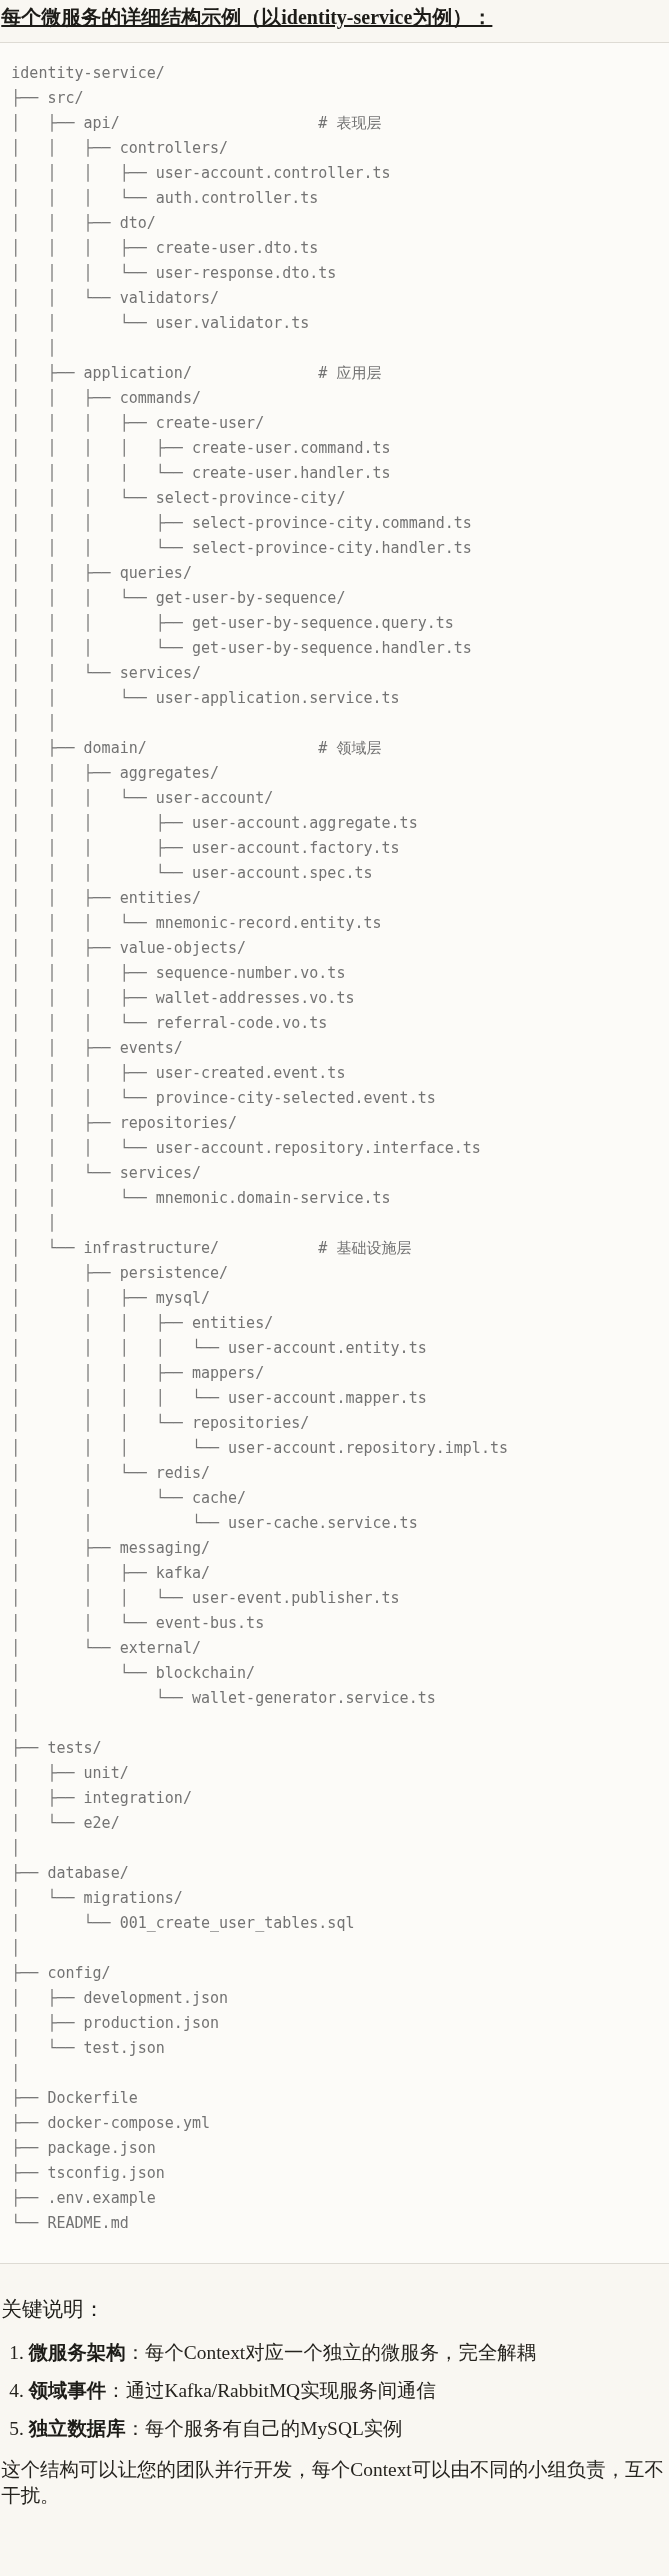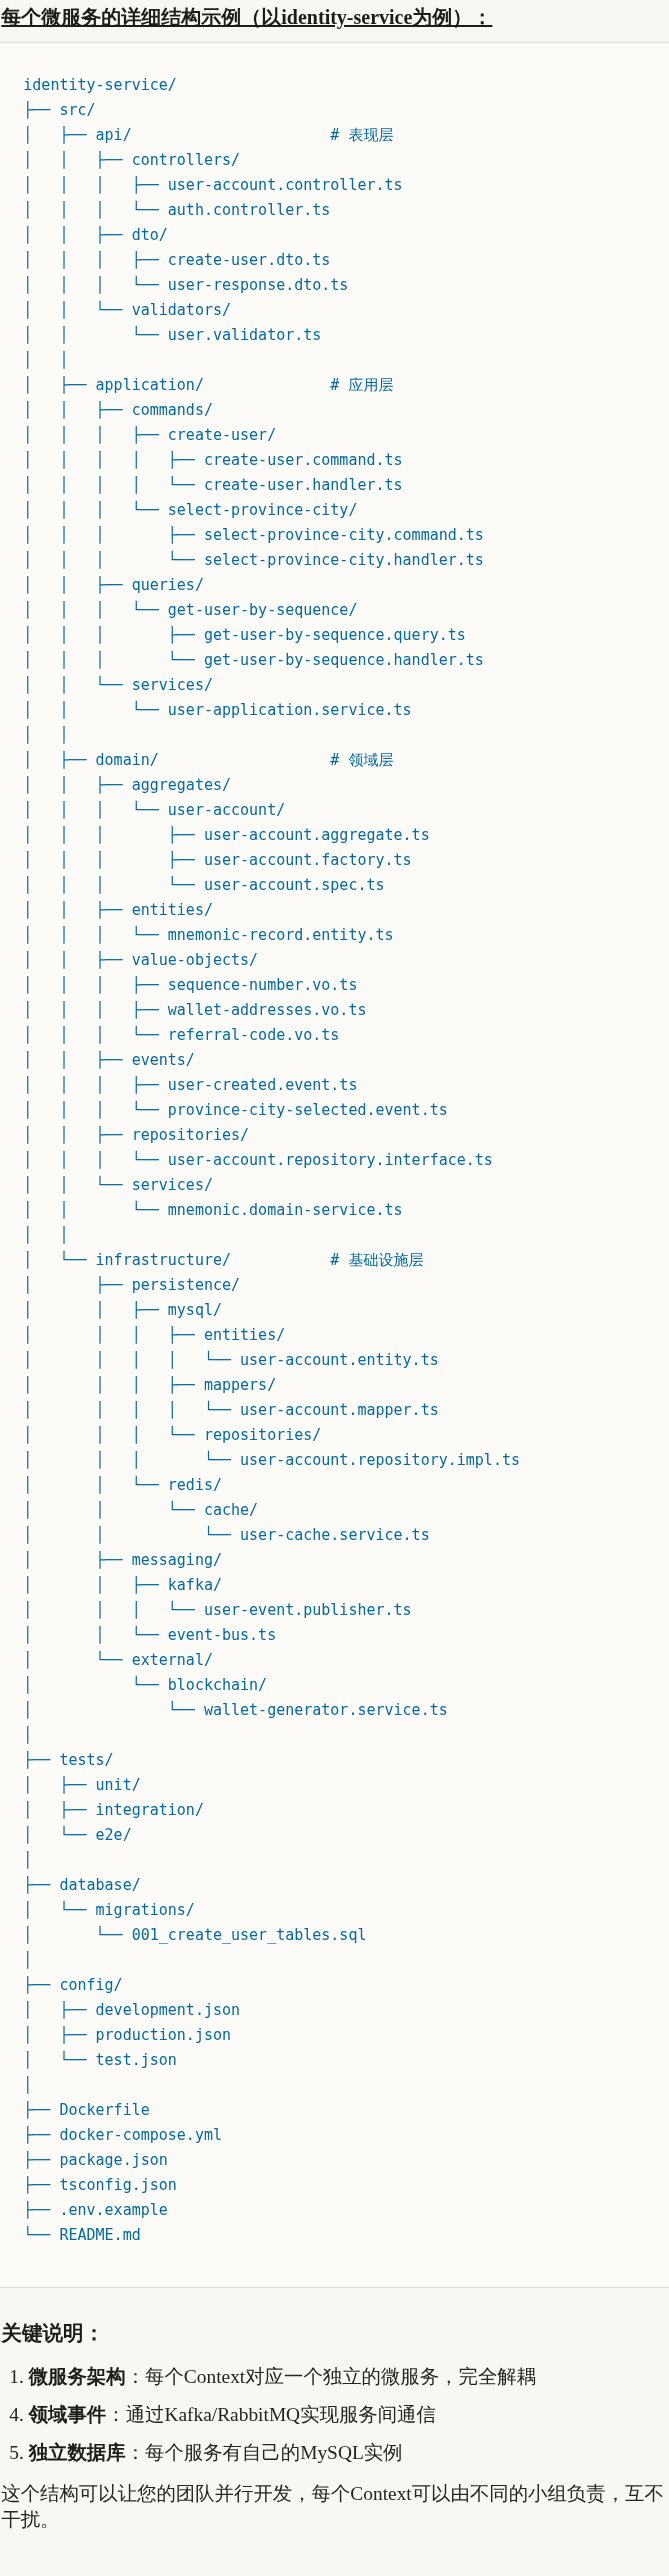--- a/index.html
+++ b/index.html
@@ -22,35 +22,35 @@
     color: #1D1C18;
     text-decoration: underline;
   }
   .code-block {
     margin-top: 12.5px;
     background: #FCFBF8;
     border-top: 1.3px solid #DEDBD4;
     border-bottom: 1.3px solid #DEDBD4;
   }
   .code-block pre {
-    margin: 12px;
+    margin: 0;
     padding: 17.5px 11.3px 27.5px 11.3px;
     font-family: "DejaVu Sans Mono", monospace;
     font-size: 15px;
     line-height: 25px;
-    color: #0369a1;
+    color: #737373;
     white-space: pre;
   }
   .notes {
     margin: 31px 0 0 1.3px;
   }
   .notes-heading {
     margin: 0 0 16.3px 0;
     font-size: 20.6px;
-    font-weight: bold;
+    font-weight: normal;
     color: #1D1C18;
   }
   .notes-list {
     margin: 8px;
     padding: 0;
     list-style: none;
   }
   .notes-list li {
     font-size: 19.4px;
     line-height: 1.35;

